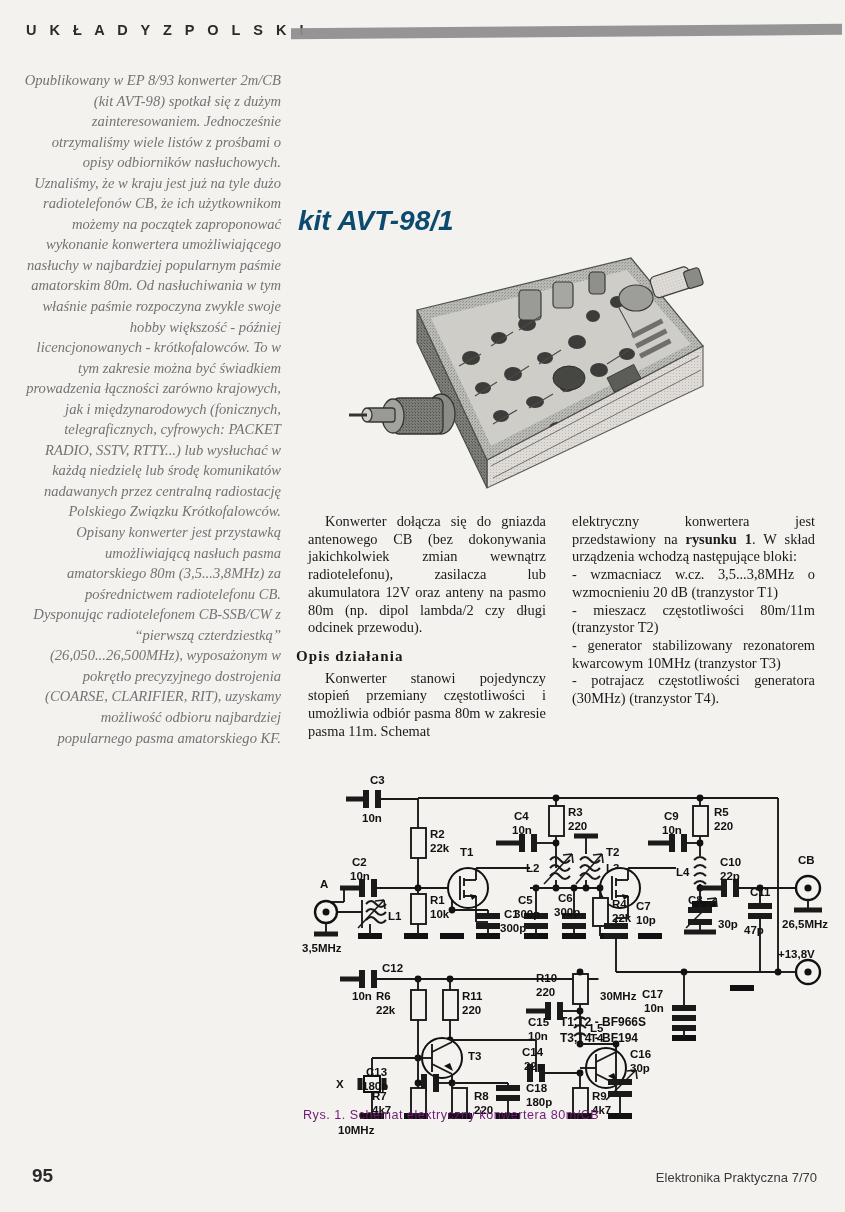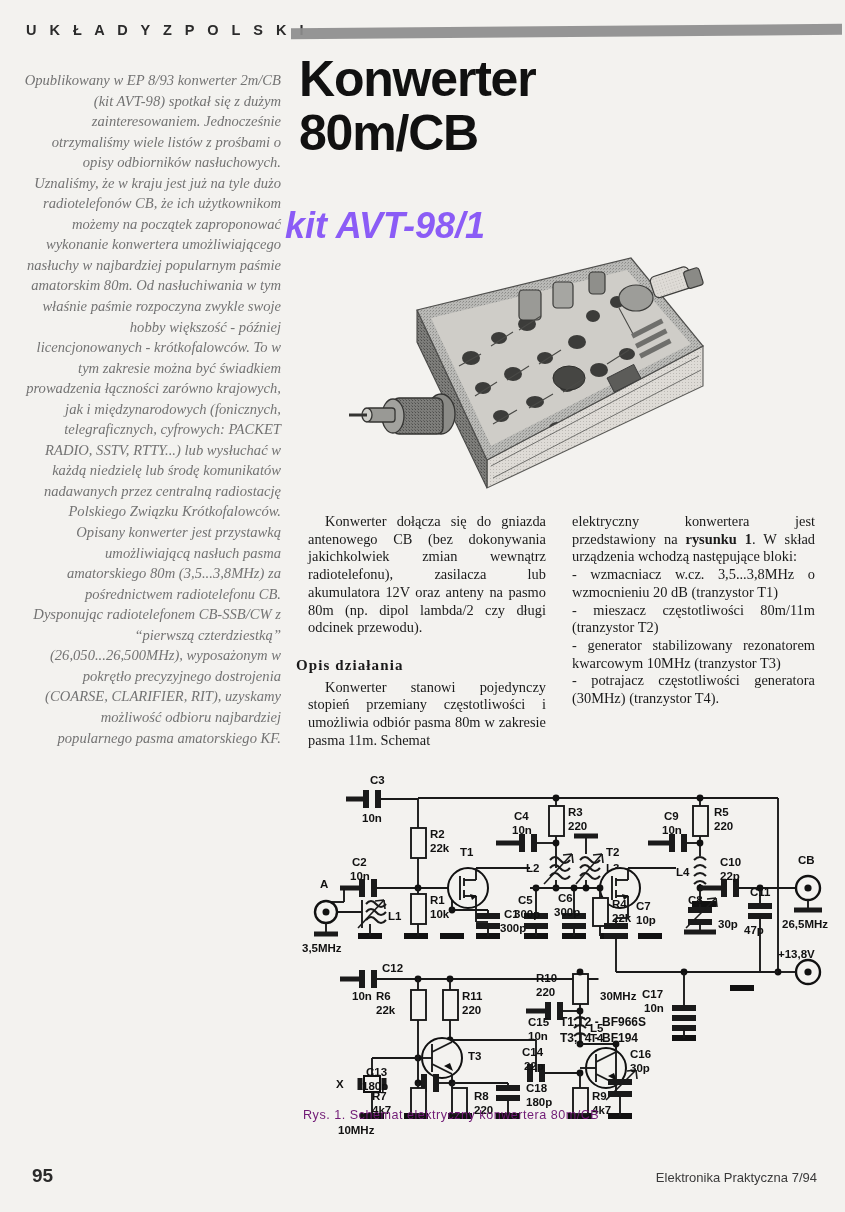--- a/index.html
+++ b/index.html
@@ -44,25 +44,25 @@
   .title{
     position:absolute;left:299px;top:54px;
     font-family:"Liberation Sans", sans-serif;
     font-weight:bold;
     font-size:50px;line-height:50px;
     letter-spacing:-1.2px;
     color:#111;
   }
   .title .l2{display:block;margin-top:4px;}
   .subtitle{
-    position:absolute;left:285px;top:205px;
+    position:absolute;left:298px;top:205px;
     font-family:"Liberation Sans", sans-serif;
     font-weight:bold;font-style:italic;
-    font-size:36px;letter-spacing:0px;
-    color:#8b5cf6;
+    font-size:28px;letter-spacing:0px;
+    color:#0c4a6e;
   }
 
   
   .photo{
     position:absolute;left:331px;top:238px;
     width:400px;height:258px;
     background:#f3f2ef;
   }
   .photo svg{display:block;}
 
@@ -71,21 +71,21 @@
     position:absolute;top:513px;width:250px;
     font-size:14.4px;line-height:17.7px;
     text-align:justify;
     font-family:"Liberation Serif", serif;
   }
   .col.mid{left:296px;}
   .col.right{left:560px;width:255px;}
   .col p{margin:0 0 0 12px;}
   .col p.indent{text-indent:17px;}
   .col h3{
-    font-size:15px;margin:20px 0 4px 0;
+    font-size:15px;margin:11px 0 4px 0;
     font-family:"Liberation Serif", serif;
     font-weight:bold;letter-spacing:1.1px;
   }
   .col b{font-weight:bold;}
 
   
   .schem{
     position:absolute;left:300px;top:776px;
     width:540px;height:365px;
   }
@@ -115,24 +115,20 @@
 <div class="page">
 
   <div class="runhead">U K Ł A D Y   Z   P O L S K I</div>
   <div class="headbar"></div>
 
   <div class="lead">
     <p class="ind">Opublikowany w EP 8/93 konwerter 2m/CB (kit AVT-98) spotkał się z dużym zainteresowaniem. Jednocześnie otrzymaliśmy wiele listów z prośbami o opisy odbiorników nasłuchowych. Uznaliśmy, że w kraju jest już na tyle dużo radiotelefonów CB, że ich użytkownikom możemy na początek zaproponować wykonanie konwertera umożliwiającego nasłuchy w najbardziej popularnym paśmie amatorskim 80m. Od nasłuchiwania w tym właśnie paśmie rozpoczyna zwykle swoje hobby większość - później licencjonowanych - krótkofalowców. To w tym zakresie można być świadkiem prowadzenia łączności zarówno krajowych, jak i międzynarodowych (fonicznych, telegraficznych, cyfrowych: PACKET RADIO, SSTV, RTTY...) lub wysłuchać w każdą niedzielę lub środę komunikatów nadawanych przez centralną radiostację Polskiego Związku Krótkofalowców.</p>
     <p class="ind">Opisany konwerter jest przystawką umożliwiającą nasłuch pasma amatorskiego 80m (3,5...3,8MHz) za pośrednictwem radiotelefonu CB. Dysponując radiotelefonem CB-SSB/CW z “pierwszą czterdziestką” (26,050...26,500MHz), wyposażonym w pokrętło precyzyjnego dostrojenia (COARSE, CLARIFIER, RIT), uzyskamy możliwość odbioru najbardziej popularnego pasma amatorskiego KF.</p>
   </div>
 
-  <div class="title">
-    <span>Konwerter</span>
-    <span class="l2">80m/CB</span>
-  </div>
   <div class="subtitle">kit  AVT-98/1</div>
 
   <div class="photo">
     <svg width="400" height="258" viewBox="0 0 400 258">
       <defs>
         <pattern id="grain" width="3" height="3" patternUnits="userSpaceOnUse">
           <rect width="3" height="3" fill="#b9b9b6"></rect>
           <rect width="1" height="1" fill="#8c8c89"></rect>
           <rect x="2" y="1" width="1" height="1" fill="#9d9d9a"></rect>
         </pattern>
@@ -678,15 +674,15 @@
 
       <text x="236" y="236" stroke="none" fill="#111" font-size="0"></text>
       <text x="300" y="224" stroke="none" fill="#111">30MHz</text>
       <line x1="344" y1="196" x2="344" y2="203" stroke="#f3f2ef" stroke-width="0"></line>
     </svg>
   </div>
 
   <div class="caption">Rys. 1. Schemat elektryczny konwertera 80m/CB</div>
 
   <div class="pageno">95</div>
-  <div class="footer-right">Elektronika Praktyczna 7/94</div>
+  <div class="footer-right">Elektronika Praktyczna 7/70</div>
 
 </div>
 
 </body></html>

